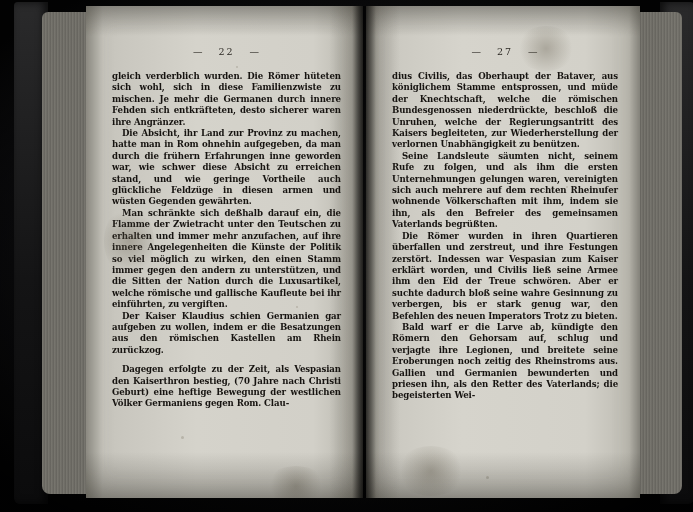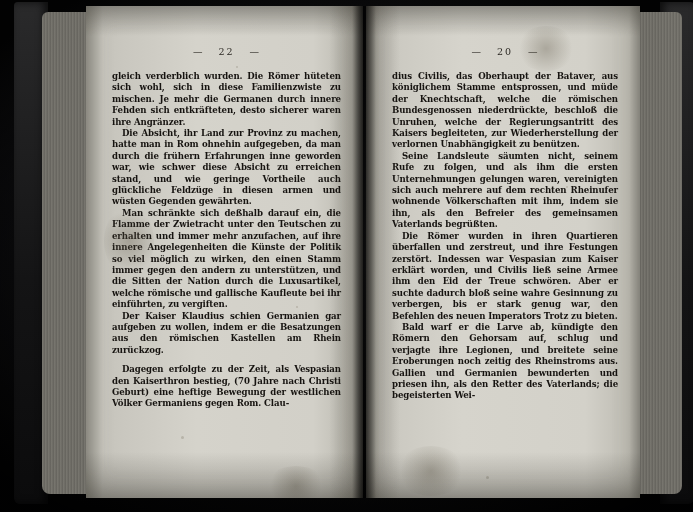--- a/index.html
+++ b/index.html
@@ -205,21 +205,21 @@
       <div class="blotch" style="left:180px; top:460px; width:60px; height:40px;"></div>
       <div class="top-shade"></div>
       <div class="bottom-shade"></div>
       <div class="inner-shade-left"></div>
     </div>
 
     <div class="leaf right">
       <div class="page-inner">
         <div class="folio">
           <span class="rule">—</span>
-          &nbsp;&nbsp;<span>20</span>&nbsp;&nbsp;
+          &nbsp;&nbsp;<span>27</span>&nbsp;&nbsp;
           <span class="rule">—</span>
         </div>
         <div class="col">
           <p class="noindent">dius Civilis, das Oberhaupt der Bataver, aus königlichem Stamme entsprossen, und müde der Knechtschaft, welche die römischen Bundesgenossen niederdrückte, beschloß die Unruhen, welche der Regierungsantritt des Kaisers begleiteten, zur Wiederherstellung der verlornen Unabhängigkeit zu benützen.</p>
           <p>Seine Landsleute säumten nicht, seinem Rufe zu folgen, und als ihm die ersten Unternehmungen gelungen waren, vereinigten sich auch mehrere auf dem rechten Rheinufer wohnende Völkerschaften mit ihm, indem sie ihn, als den Befreier des gemeinsamen Vaterlands begrüßten.</p>
           <p>Die Römer wurden in ihren Quartieren überfallen und zerstreut, und ihre Festungen zerstört.  Indessen war Vespasian zum Kaiser erklärt worden, und Civilis ließ seine Armee ihm den Eid der Treue schwören.  Aber er suchte dadurch bloß seine wahre Gesinnung zu verbergen, bis er stark genug war, den Befehlen des neuen Imperators Trotz zu bieten.</p>
           <p>Bald warf er die Larve ab, kündigte den Römern den Gehorsam auf, schlug und verjagte ihre Legionen, und breitete seine Eroberungen noch zeitig des Rheinstroms aus.  Gallien und Germanien bewunderten und priesen ihn, als den Retter des Vaterlands; die begeisterten Wei-</p>
         </div>
       </div>
       <div class="speck" style="left:60px; top:90px; width:2px; height:2px;"></div>

